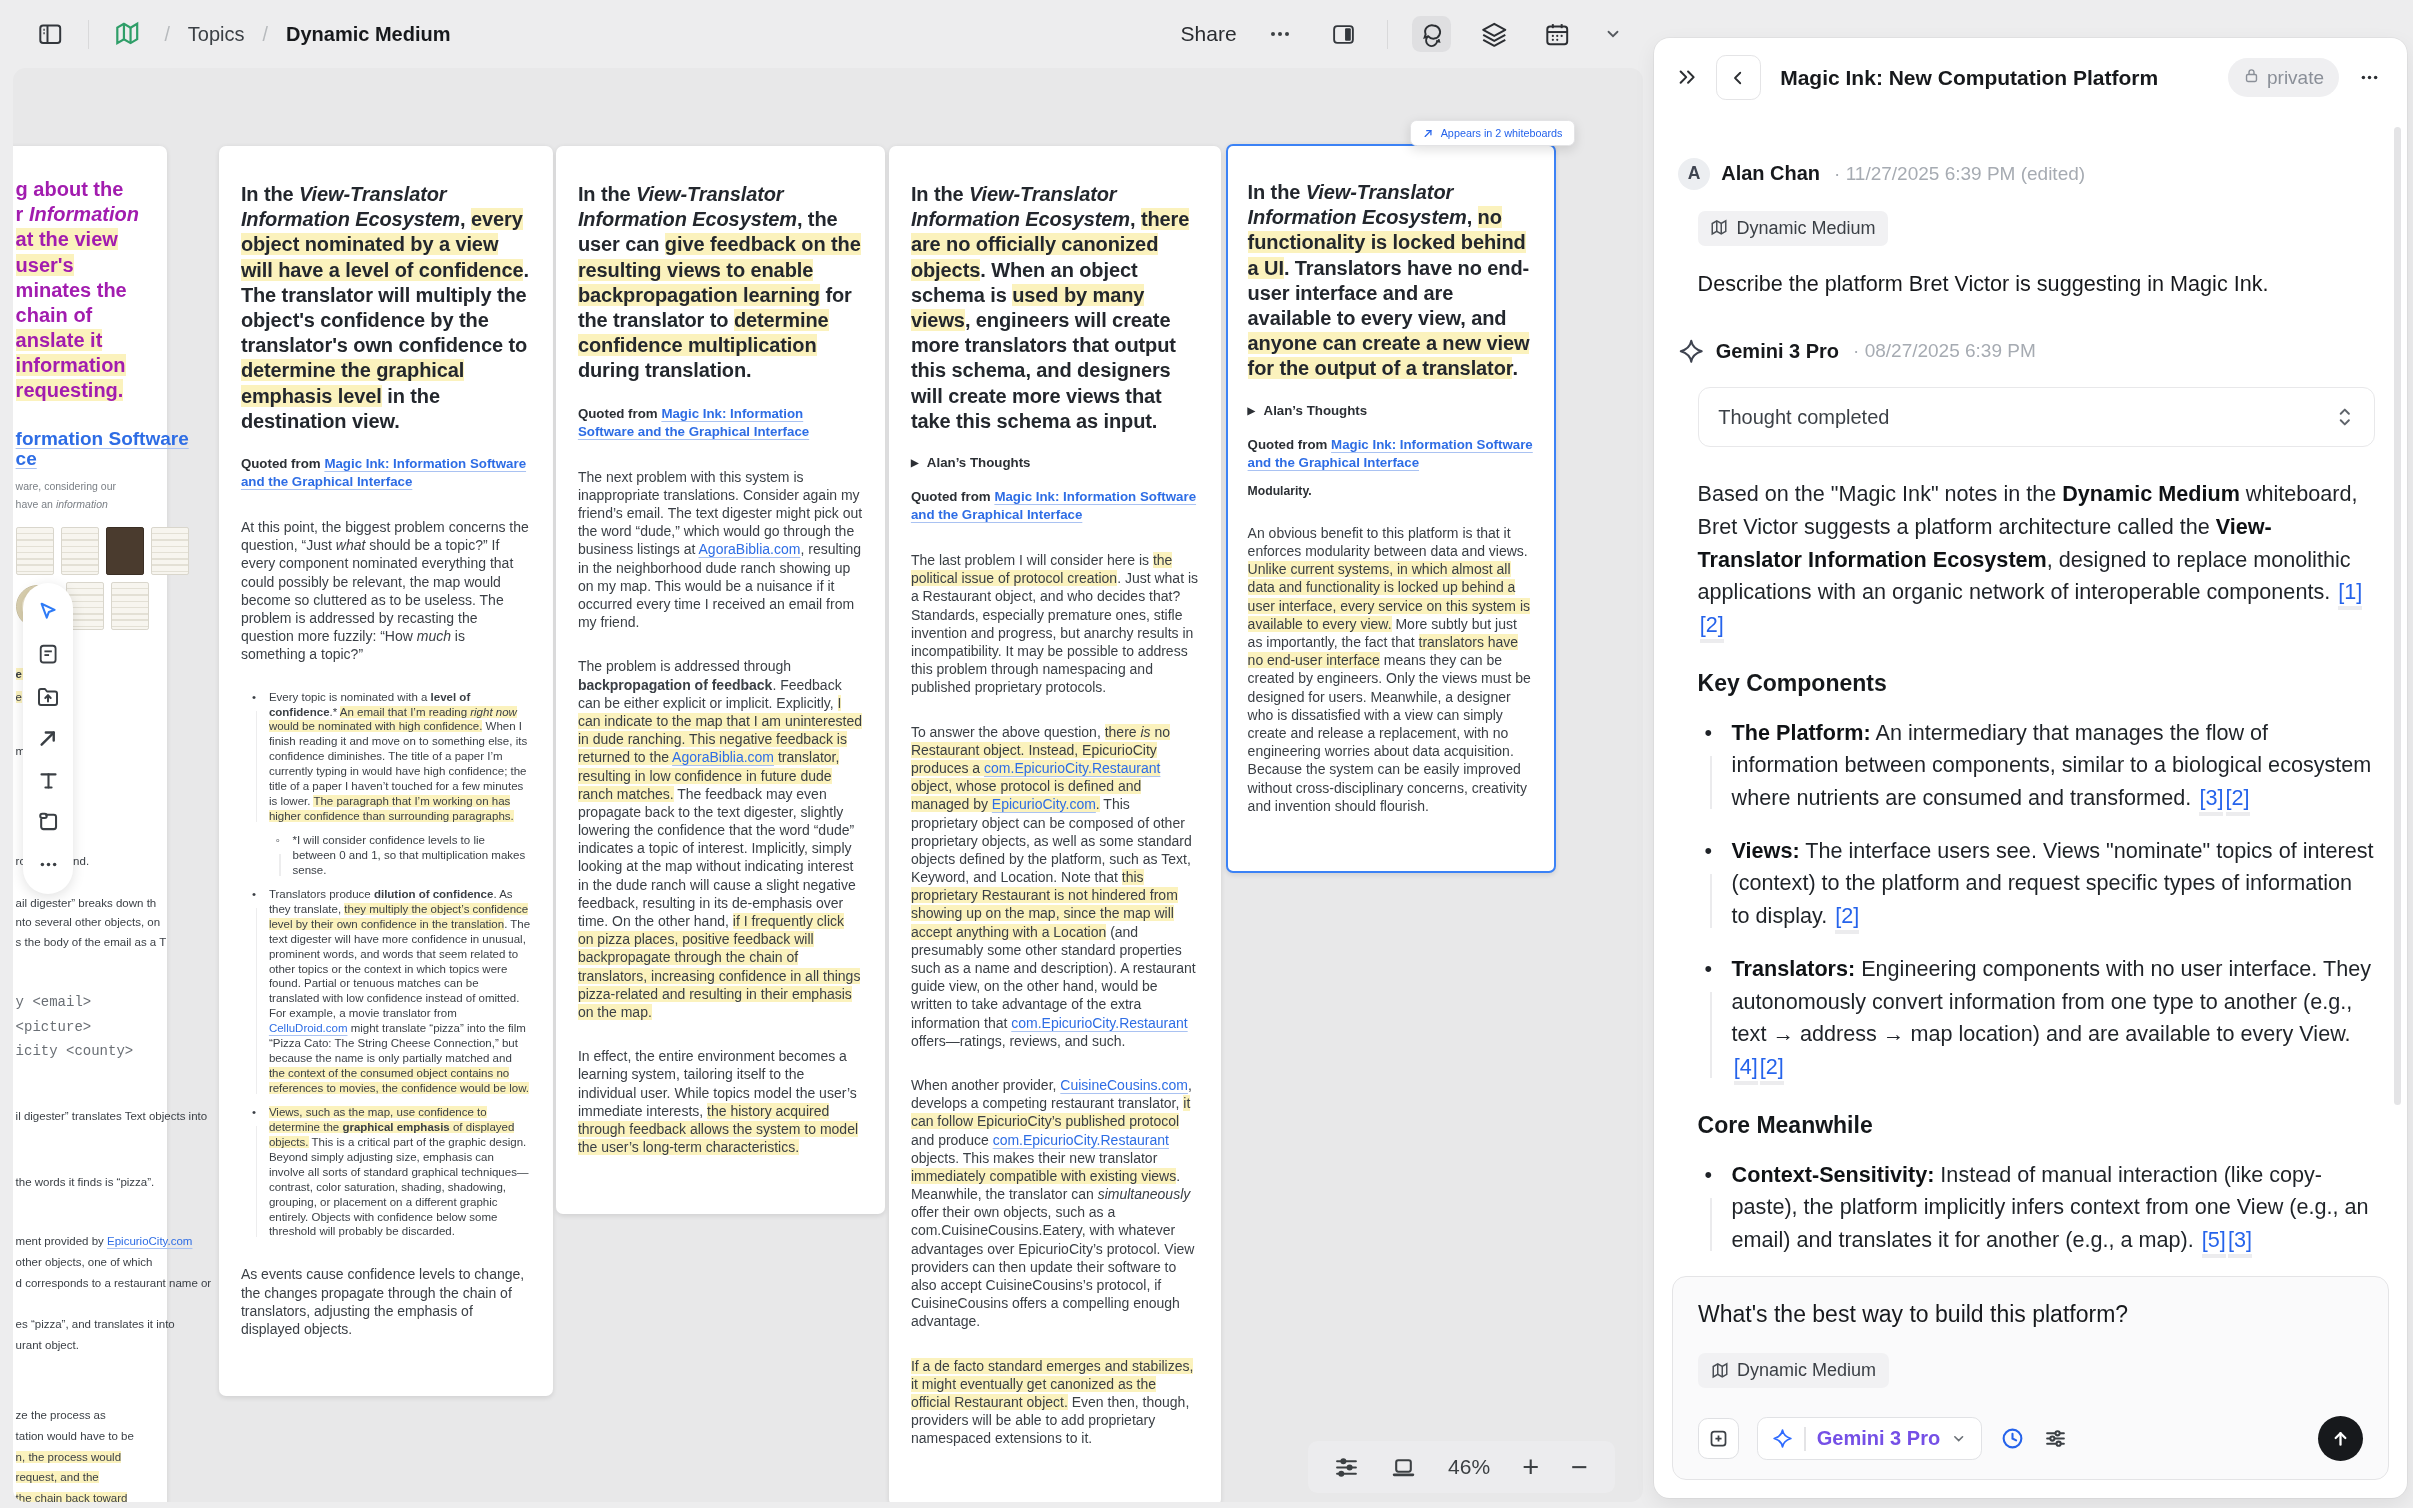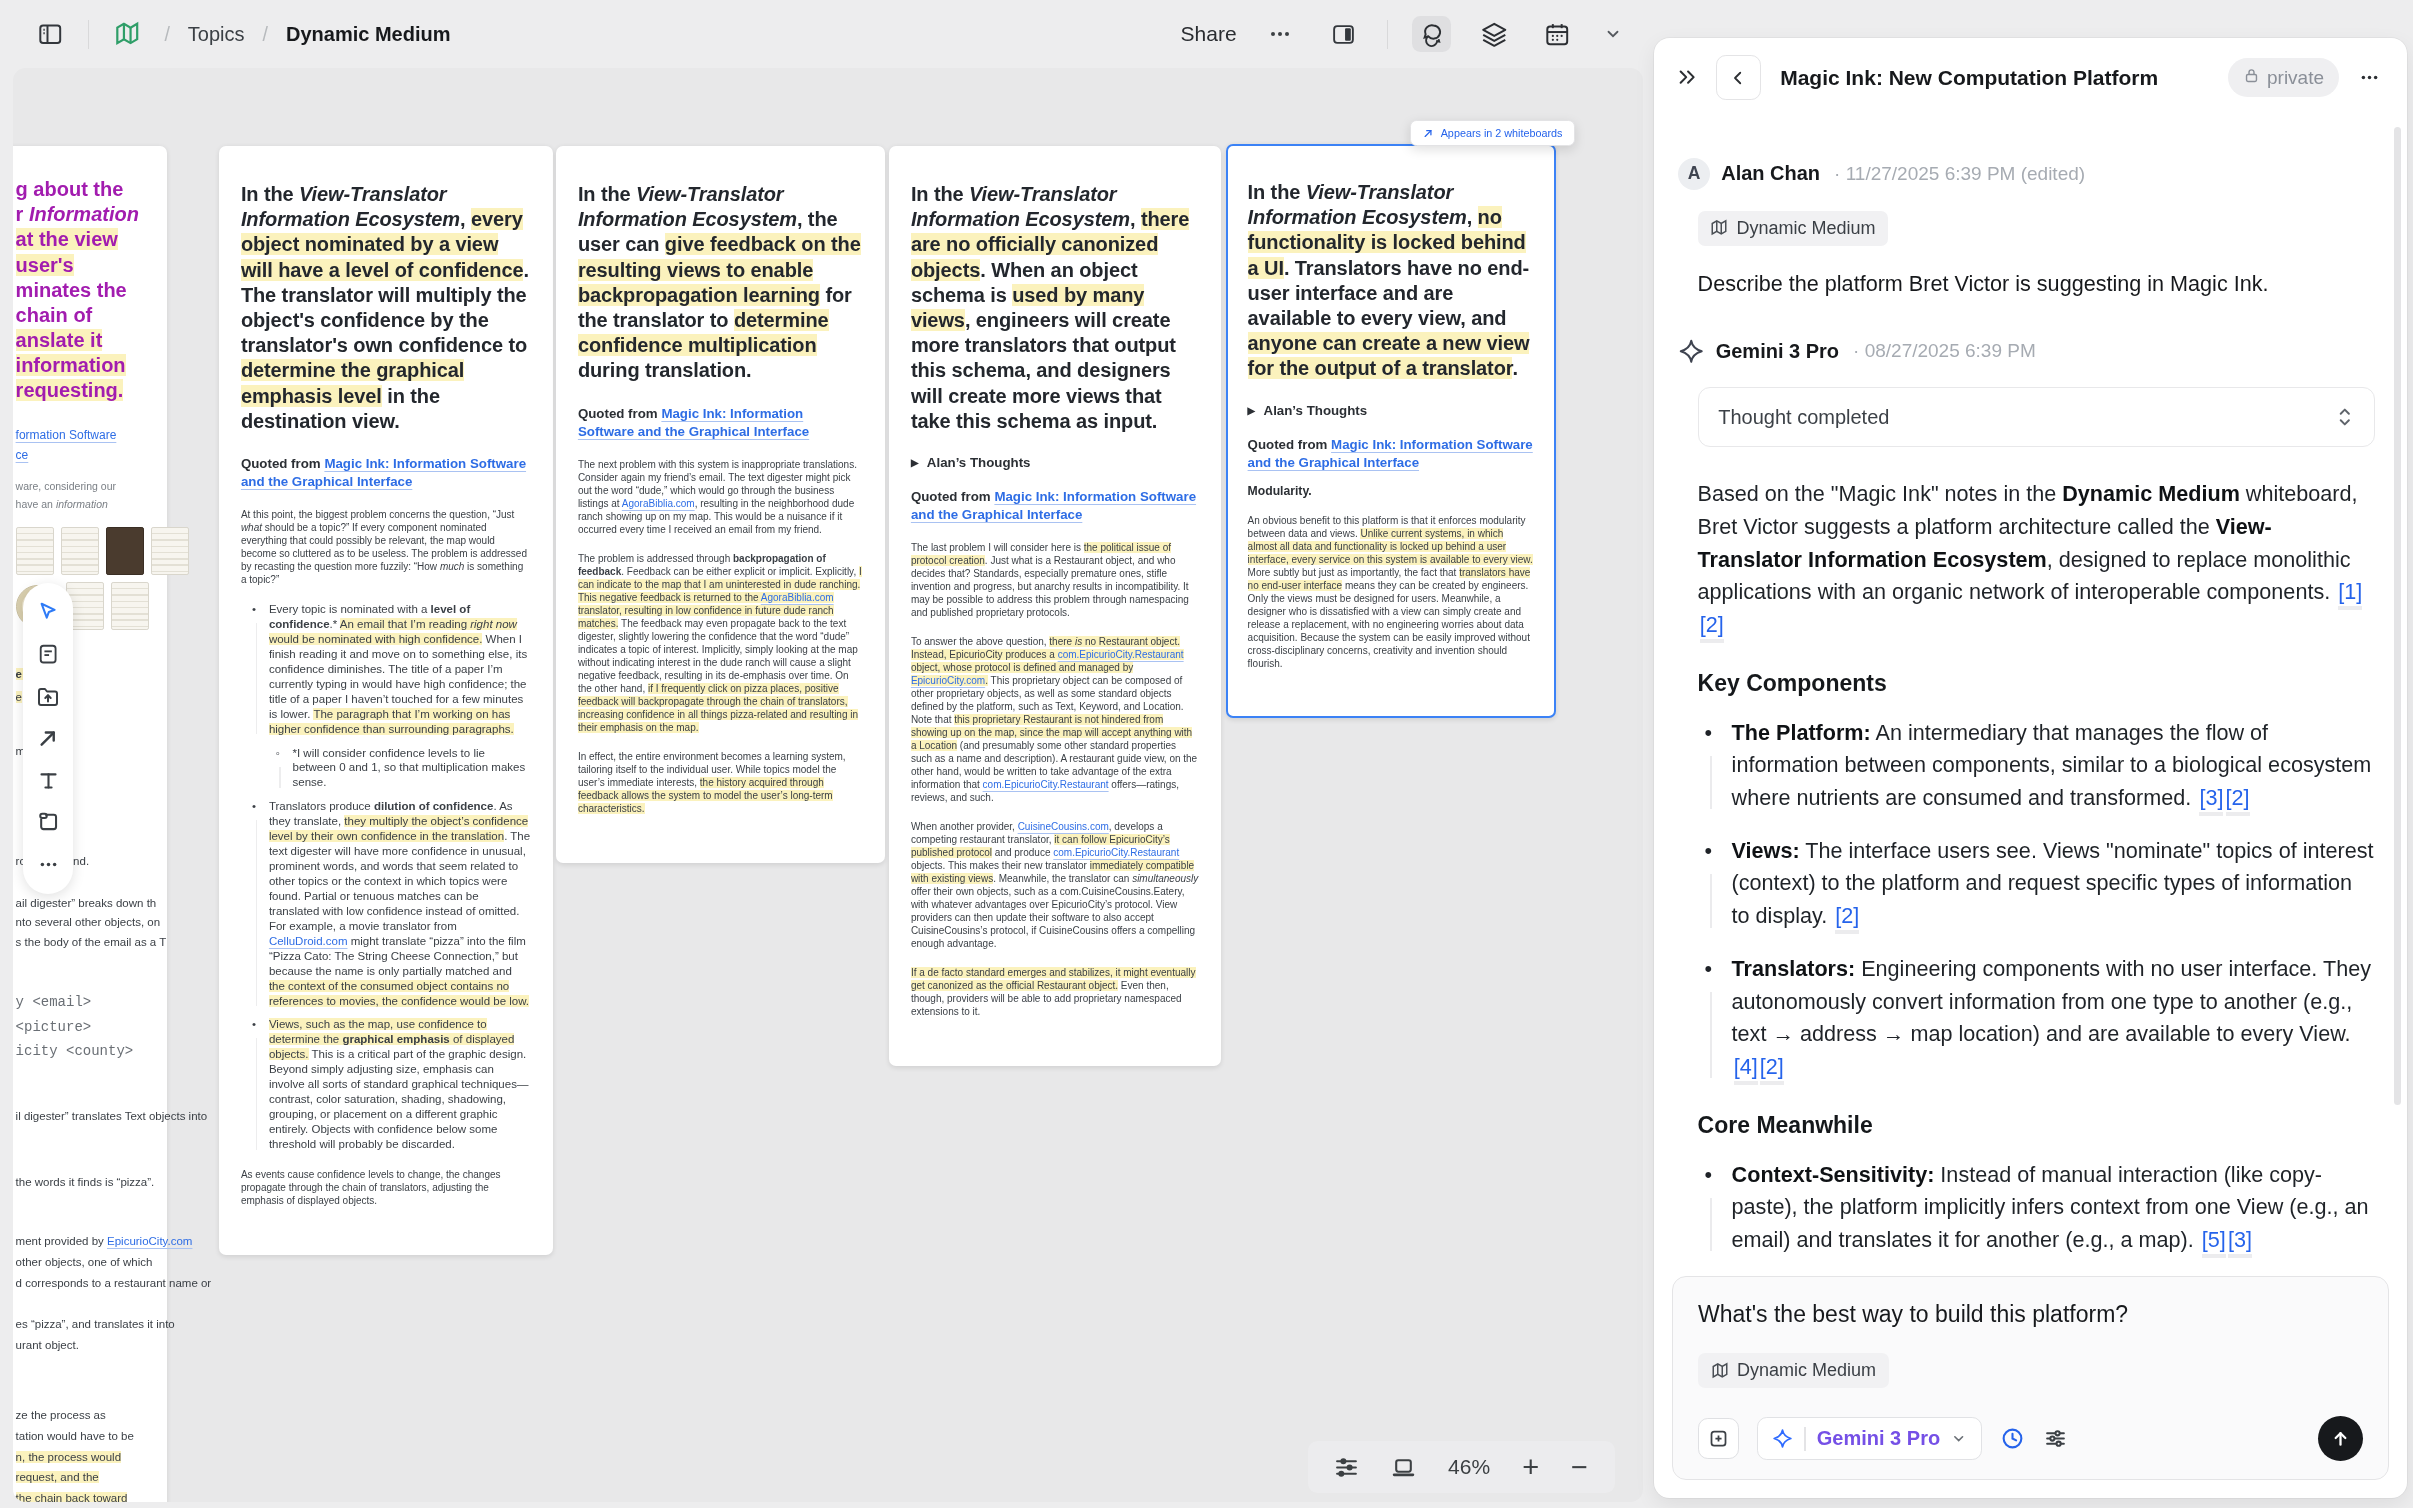--- a/index.html
+++ b/index.html
@@ -23,33 +23,33 @@
     padding:36px 22.3px 32px;box-sizing:border-box;}
   .card.selected{border:2.1px solid #3b82f6;padding:34px 20px 30px;}
   .chead{font-size:20px;line-height:1.26;font-weight:700;color:#23272d;margin:0 0 21px;letter-spacing:-0.1px;}
   .hl{background:#fbf2bd;box-decoration-break:clone;-webkit-box-decoration-break:clone;}
   .i{font-style:italic}.b{font-weight:700}
   .lnk{color:#2e6de5;text-decoration:underline;text-decoration-color:#a9c2f2;text-underline-offset:2.8px;cursor:pointer;}
   .gray{color:#7a7f85}
   .mono{font-family:"Liberation Mono",monospace;font-size:14px;color:#6a6f75;}
   .cite{color:#2563eb;border-bottom:4.2px solid #ececee;padding-bottom:1.4px;margin-left:2.1px;cursor:pointer;}
   .c-quote{font-size:13.3px;font-weight:700;color:#2b2f34;line-height:1.4;margin:18px 0 9.8px;}
-  .c-p{font-size:10px;line-height:1.3;color:#3a3f45;margin:16px 0;}
+  .c-p{font-size:14px;line-height:1.3;color:#3a3f45;margin:26px 0;}
   .c-li{position:relative;font-size:11.5px;line-height:1.3;color:#3a3f45;margin:9px 0 9px 8.4px;padding-left:19.6px;}
   .c-li::before{content:"•";position:absolute;left:2.8px;top:0;}
   .c-li::after{content:"";position:absolute;left:6.3px;top:21px;bottom:2.1px;width:1.4px;background:#ededee;}
   .c-li.sub{margin-left:32px;}
   .c-li.sub::before{content:"◦";}
   .c-think{display:flex;align-items:center;gap:8.4px;font-size:13.3px;font-weight:700;color:#2b2f34;margin:21px 0 2.8px;}
   .tri{font-size:9.8px;}
   .c-bold{font-size:12.2px;font-weight:700;color:#2b2f34;margin:11.2px 0 5.6px;}
   
   .frag{position:absolute;left:183px;white-space:nowrap;}
   .f-h{font-size:20px;font-weight:700;color:#a21caf;}
-  .f-q{font-size:12px;font-weight:400;}
+  .f-q{font-size:19px;font-weight:700;}
   .f-s{font-size:10.5px;color:#7a7f85;}
   .f-t{font-size:11.5px;color:#3a3f45;}
   .thumb-row{position:absolute;left:183px;display:flex;gap:7px;align-items:center;}
   .thumb{width:36px;height:46px;border:0.7px solid #d9d6cc;border-radius:2.1px;
     background:repeating-linear-gradient(#f7f5ef 0 4.9px,#e3e0d5 4.9px 6.3px);}
   .thumb.book{background:#4a3b2e;border-color:#3a2e24;}
   .thumb.seal{width:41px;height:41px;border-radius:50%;background:#e9e1c8;border:0.7px solid #c9bf9f;
     box-shadow:inset 0 0 0 4.9px #d9cfae;}
   
   #sel-tip{position:absolute;display:flex;align-items:center;gap:6.3px;background:#fff;border:0.7px solid #e3e3e5;

